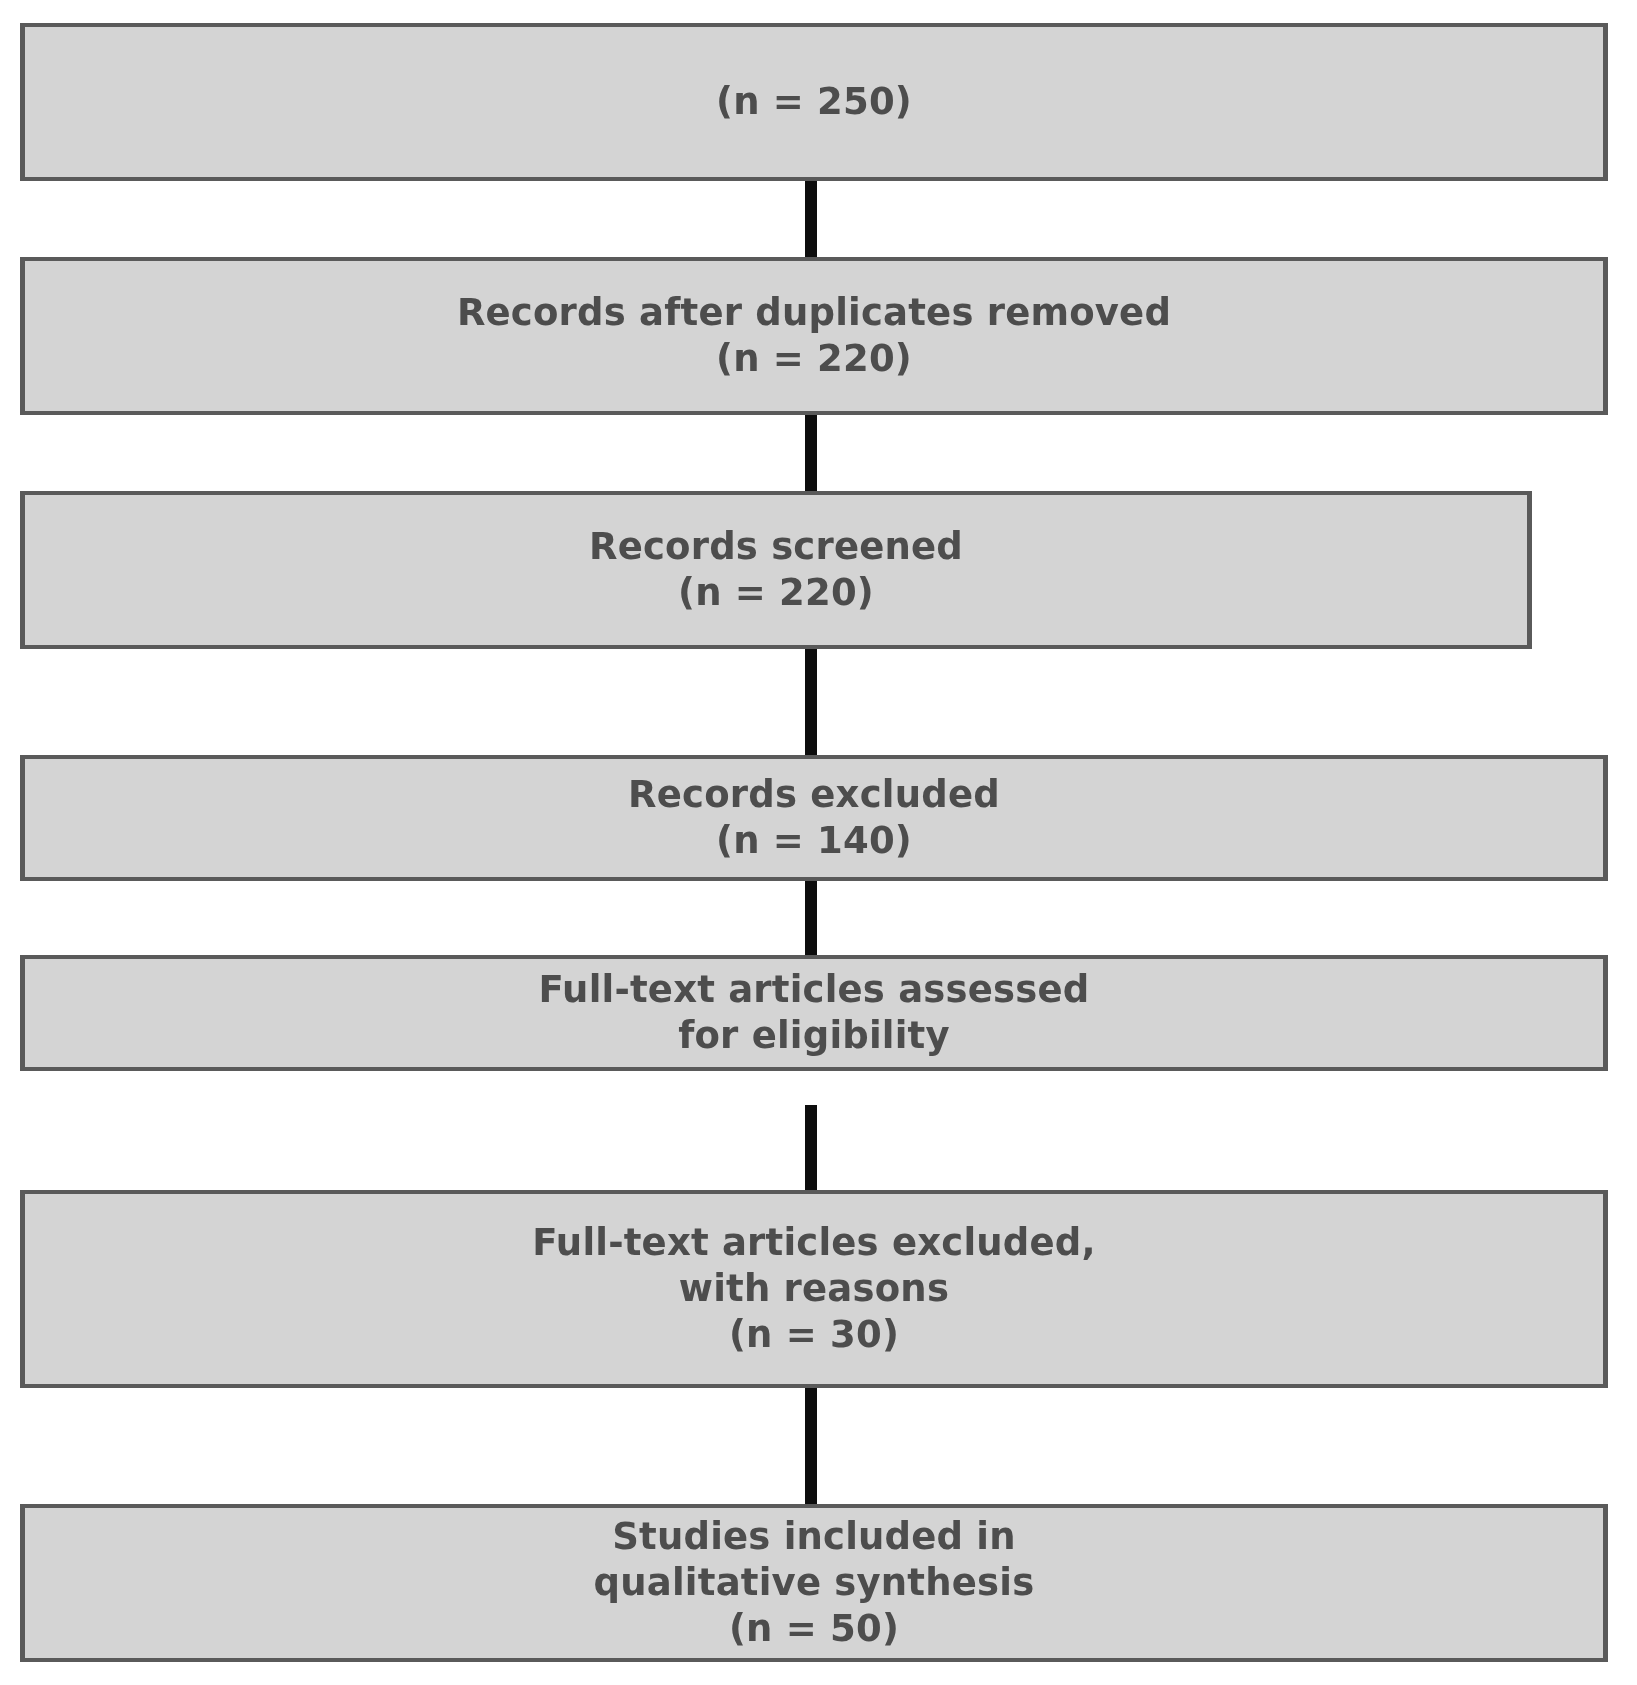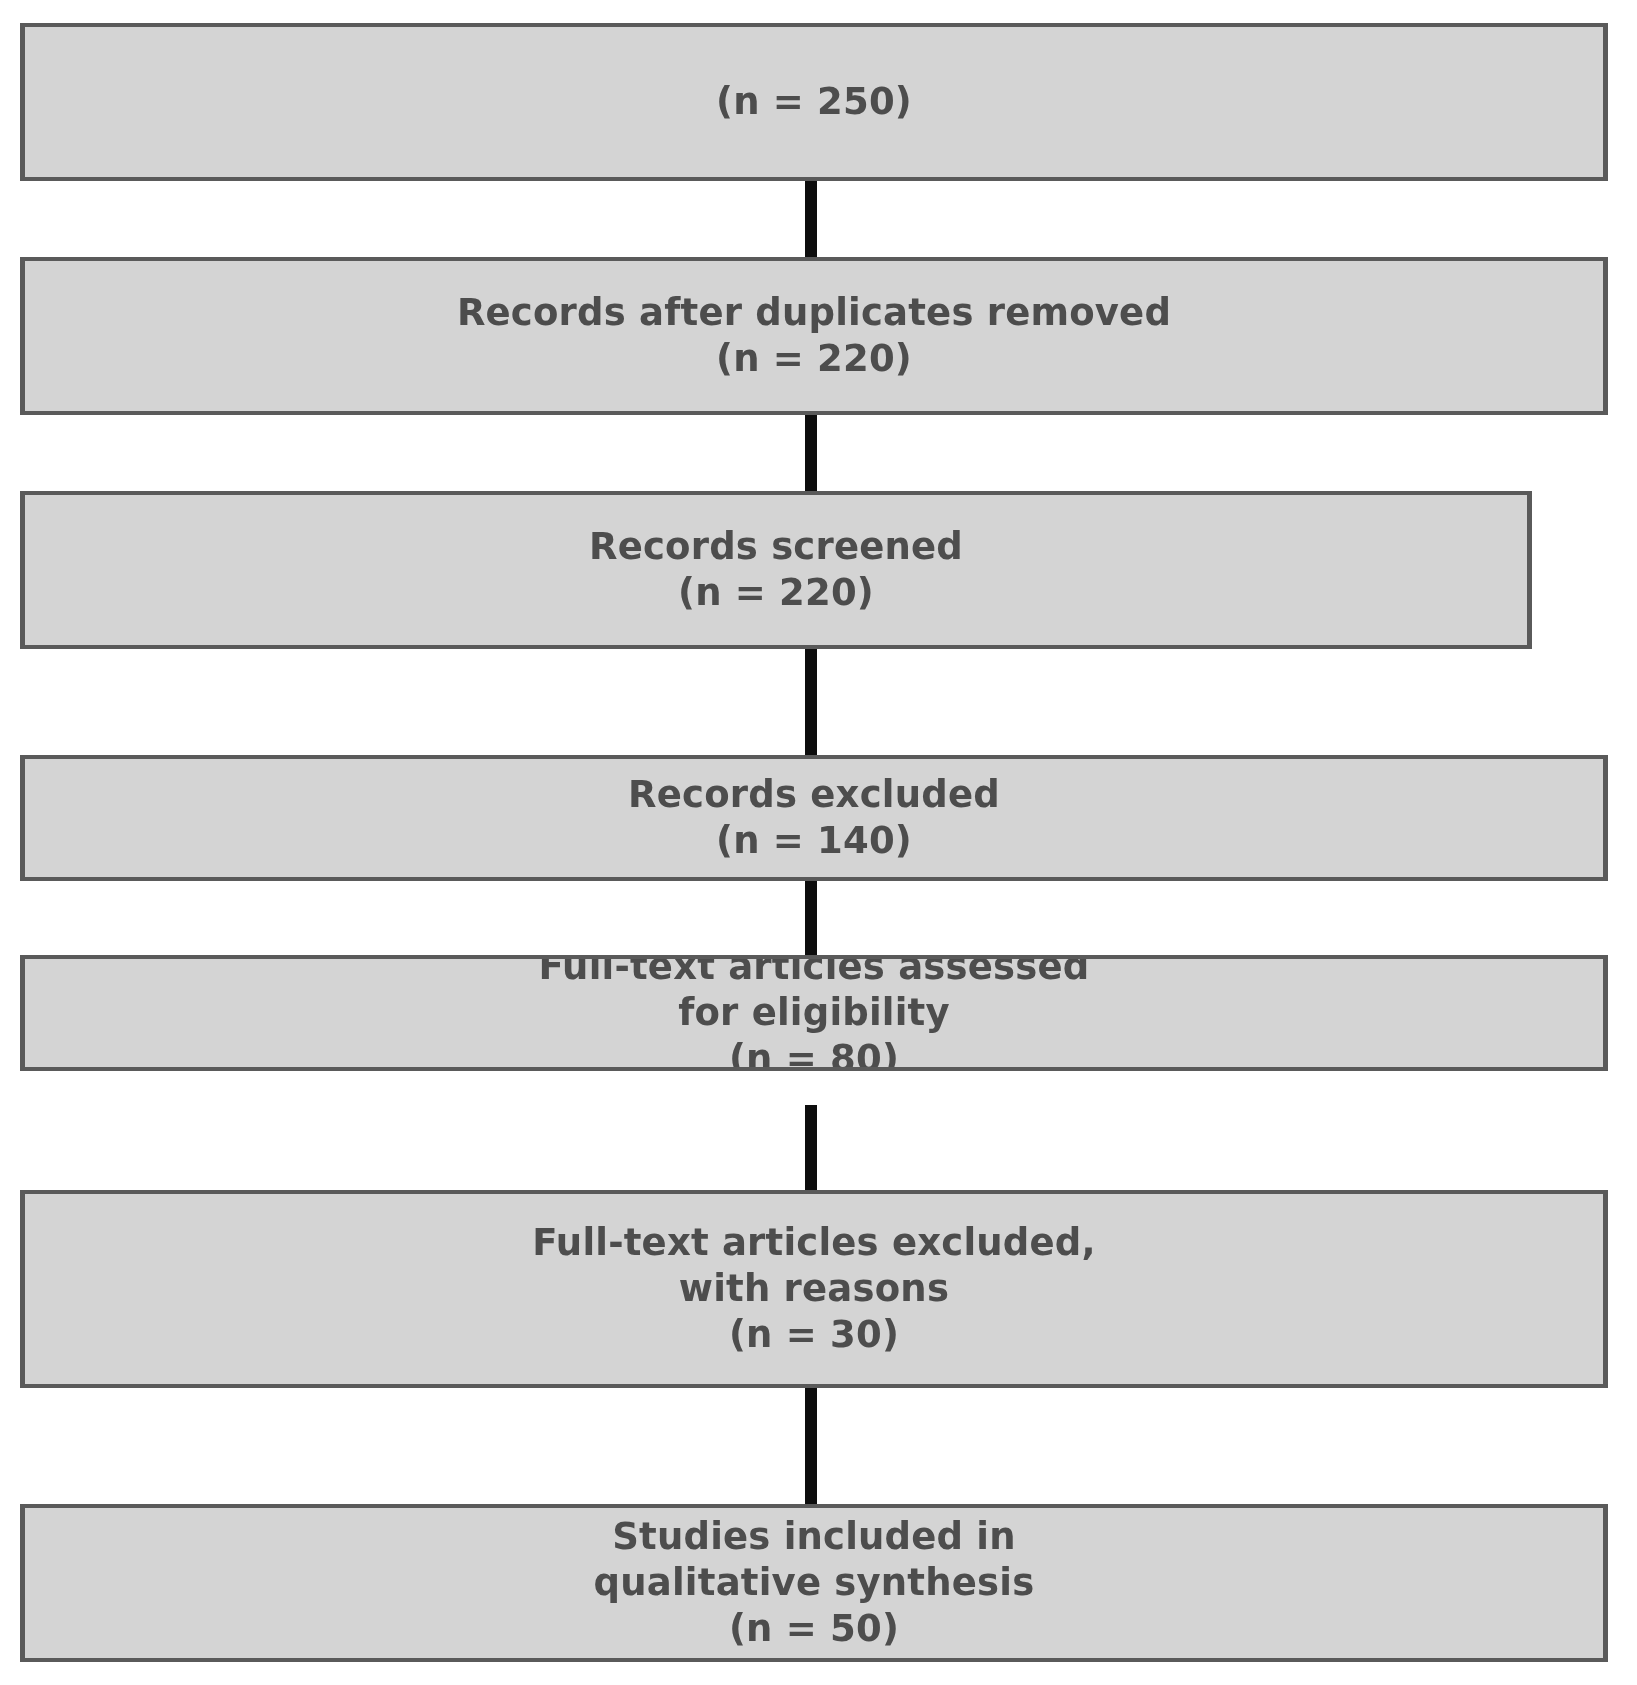--- a/index.html
+++ b/index.html
@@ -76,21 +76,20 @@
   </div>
 
   <div class="flow-box" style="left:20px; top:755px; width:1588px; height:126px;">
     <span class="line">Records excluded</span>
     <span class="line">(n = 140)</span>
   </div>
 
   <div class="flow-box" style="left:20px; top:955px; width:1588px; height:116px;">
     <span class="line">Full-text articles assessed</span>
     <span class="line">for eligibility</span>
-    <span class="line">(n = 80)</span>
   </div>
 
   <div class="flow-box" style="left:20px; top:1190px; width:1588px; height:198px;">
     <span class="line">Full-text articles excluded,</span>
     <span class="line">with reasons</span>
     <span class="line">(n = 30)</span>
   </div>
 
   <div class="flow-box" style="left:20px; top:1504px; width:1588px; height:158px;">
     <span class="line">Studies included in</span>

